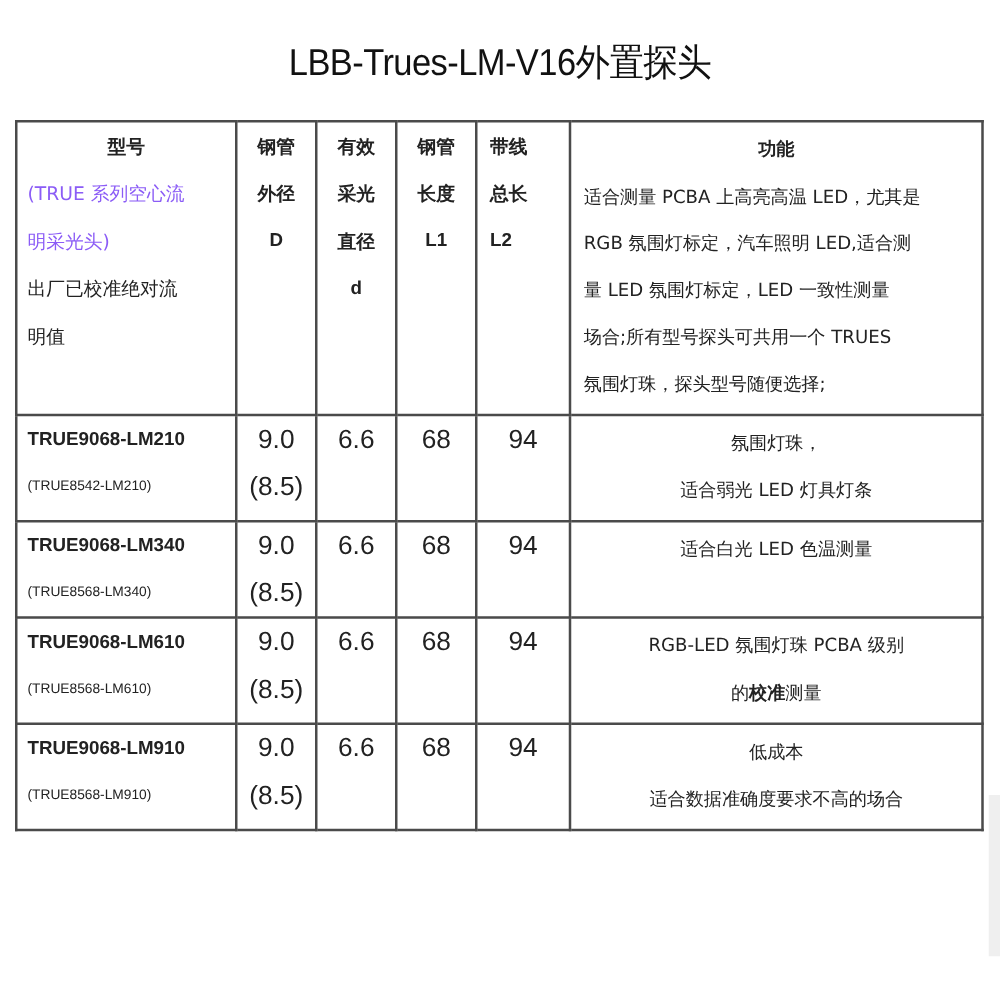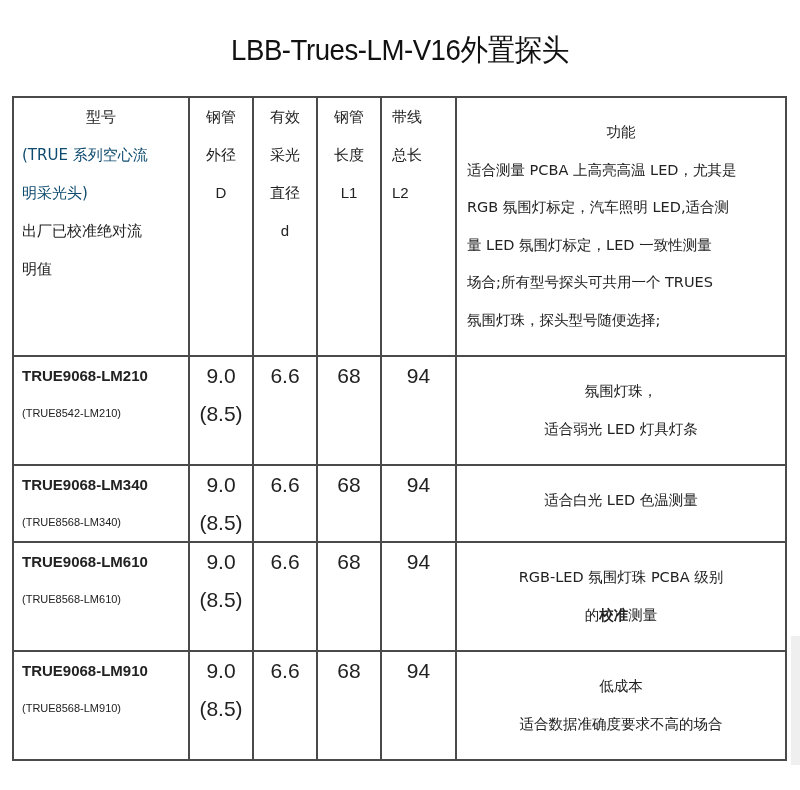--- a/index.html
+++ b/index.html
@@ -13,27 +13,27 @@
   col.c-dd { width: 64px; }
   col.c-l1 { width: 64px; }
   col.c-l2 { width: 75px; }
   col.c-func { width: 330px; }
   tr.hdr td { height: 228px; }
   tr.row td { height: 74px; }
   tr.more td { height: 132px; }
   .cell-inner { padding: 0 8px; }
   .center { text-align: center; }
   .bold { font-weight: bold; }
-  .red { color: #0c4a6e; }
-  .hdr-text { font-weight: normal; }
+  .red { color: #8b5cf6; }
+  .hdr-text { font-weight: bold; }
   .latin { font-family: "Liberation Sans", "DejaVu Sans", sans-serif; }
   .model-main { font-weight: bold; font-family: "Liberation Sans", "DejaVu Sans", sans-serif; font-size: 15px; }
   .model-alt { font-family: "Liberation Sans", "DejaVu Sans", sans-serif; font-size: 11px; }
   .num { font-family: "Liberation Sans", "DejaVu Sans", sans-serif; font-size: 21px; }
-  .func-text { font-size: 14.5px; line-height: 37.5px; padding: 16px 10px; }
+  .func-text { font-size: 14.5px; line-height: 37.5px; padding: 4px 10px; }
   .hdr-line { line-height: 38px; }
 </style>
 </head>
 <body>
 
 <div class="title">LBB-Trues-LM-V16外置探头</div>
 
 <div class="side-bar"></div>
 
 <table class="spec">

